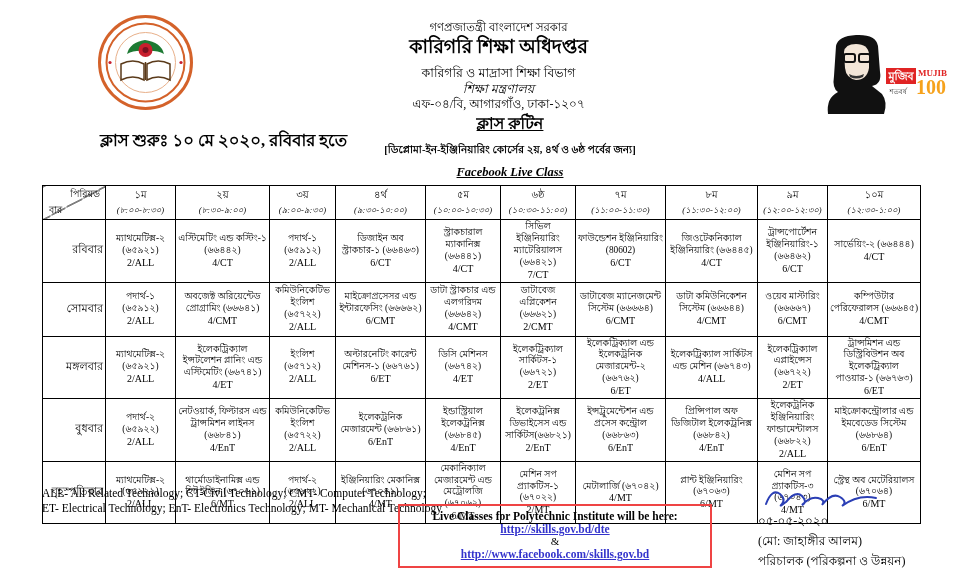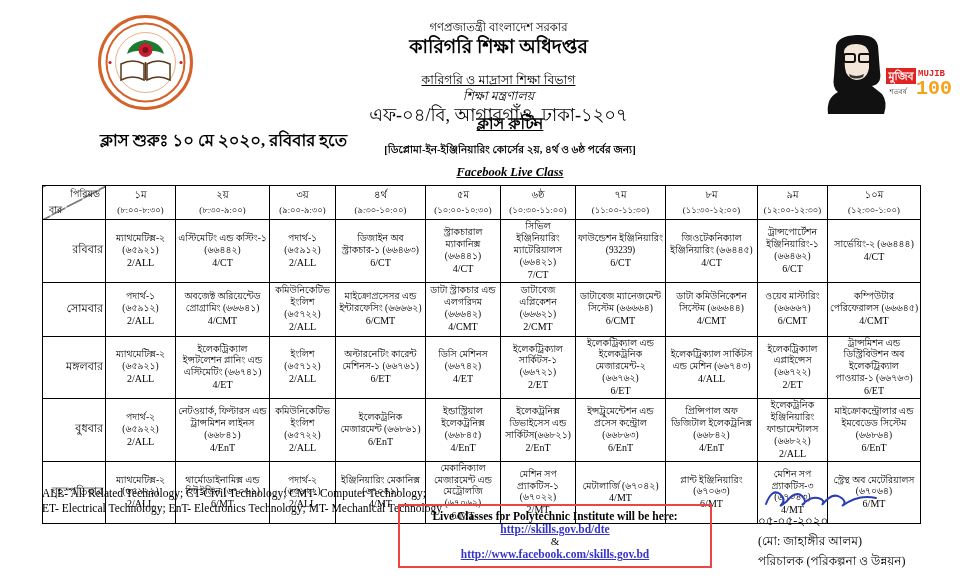--- a/index.html
+++ b/index.html
@@ -6,39 +6,39 @@
   html,body { background:#888; }
   .page {
     position:relative; width:960px; height:583px; margin:0 auto;
     background:#ffffff; overflow:hidden; color:#000;
     font-family:"Liberation Serif","DejaVu Serif",serif;
   }
   
   .letterhead { position:absolute; top:20px; left:0; width:100%; text-align:center; line-height:1.25;padding-left:37px; }
   .lh-gov   { font-size:11.5px; }
   .lh-org   { font-size:19px; font-weight:bold; margin-top:1px; }
-  .lh-div   { font-size:12.5px; margin-top:14px;text-decoration:underline; }
+  .lh-div   { font-size:12.5px; margin-top:7px; }
   .lh-min   { font-size:12.5px;font-style:italic; }
-  .lh-addr  { font-size:18px; }
+  .lh-addr  { font-size:12px; }
   .seal { position:absolute; left:97px; top:14px; }
-  .mujib { position:absolute; left:822px; top:32px;font-family:Liberation Mono, monospace; }
+  .mujib { position:absolute; left:822px; top:32px; }
   
   .start-note { position:absolute; left:100px; top:128px; font-size:16.5px; font-weight:bold; }
   .title-center { position:absolute; left:345px; top:111px; width:330px; text-align:center; }
   .routine-title { font-size:16px; font-weight:bold; text-decoration:underline; }
   .course-note { font-size:10.5px; font-weight:bold; margin-top:4px; }
   .platform { font-size:12.5px; font-weight:bold; text-decoration:underline; margin-top:6px;font-style:italic; }
   
   .routine-wrap { position:absolute; left:42px; top:185px; }
   table { border-collapse:collapse; table-layout:fixed; width:878px; }
   th,td { border:1px solid #000; text-align:center; vertical-align:middle; padding:1px 2px; font-weight:normal; }
   thead tr { height:28px; }
   tbody tr { height:54px; }
   .p-name { font-size:10px; }
-  .p-time { font-size:8.5px; }
+  .p-time { font-size:8.5px;font-style:italic; }
   .day { font-size:11px;text-align:right; }
   .subj { font-size:9.3px; line-height:1.28; }
   .grp  { font-size:10px; line-height:1.2; font-family:"Liberation Serif",serif; }
   .corner {
     position:relative; padding:0;
     background-image:linear-gradient(to bottom right, transparent 49.3%, #000 49.3%, #000 50.7%, transparent 50.7%);
   }
   .c-top { position:absolute; top:1px; right:5px; font-size:9.5px; }
   .c-bot { position:absolute; bottom:1px; left:6px; font-size:9.5px; }
   
@@ -191,21 +191,21 @@
             </td>
             <td>
               <div class="subj">স্ট্রাকচারাল ম্যাকানিক্স (৬৬৪৪১)</div>
               <div class="grp">4/CT</div>
             </td>
             <td>
               <div class="subj">সিভিল ইঞ্জিনিয়ারিং ম্যাটেরিয়ালস (৬৬৪২১)</div>
               <div class="grp">7/CT</div>
             </td>
             <td>
-              <div class="subj">ফাউন্ডেশন ইঞ্জিনিয়ারিং (93239)</div>
+              <div class="subj">ফাউন্ডেশন ইঞ্জিনিয়ারিং (80602)</div>
               <div class="grp">6/CT</div>
             </td>
             <td>
               <div class="subj">জিওটেকনিক্যাল ইঞ্জিনিয়ারিং (৬৬৪৪৫)</div>
               <div class="grp">4/CT</div>
             </td>
             <td>
               <div class="subj">ট্রান্সপোর্টেশন ইঞ্জিনিয়ারিং-১ (৬৬৪৬২)</div>
               <div class="grp">6/CT</div>
             </td>

